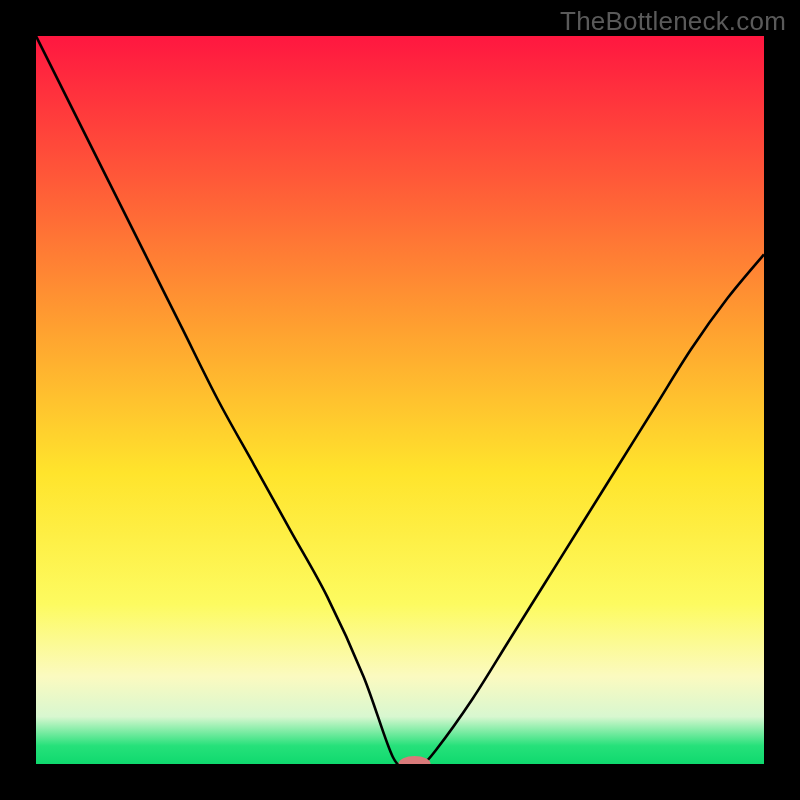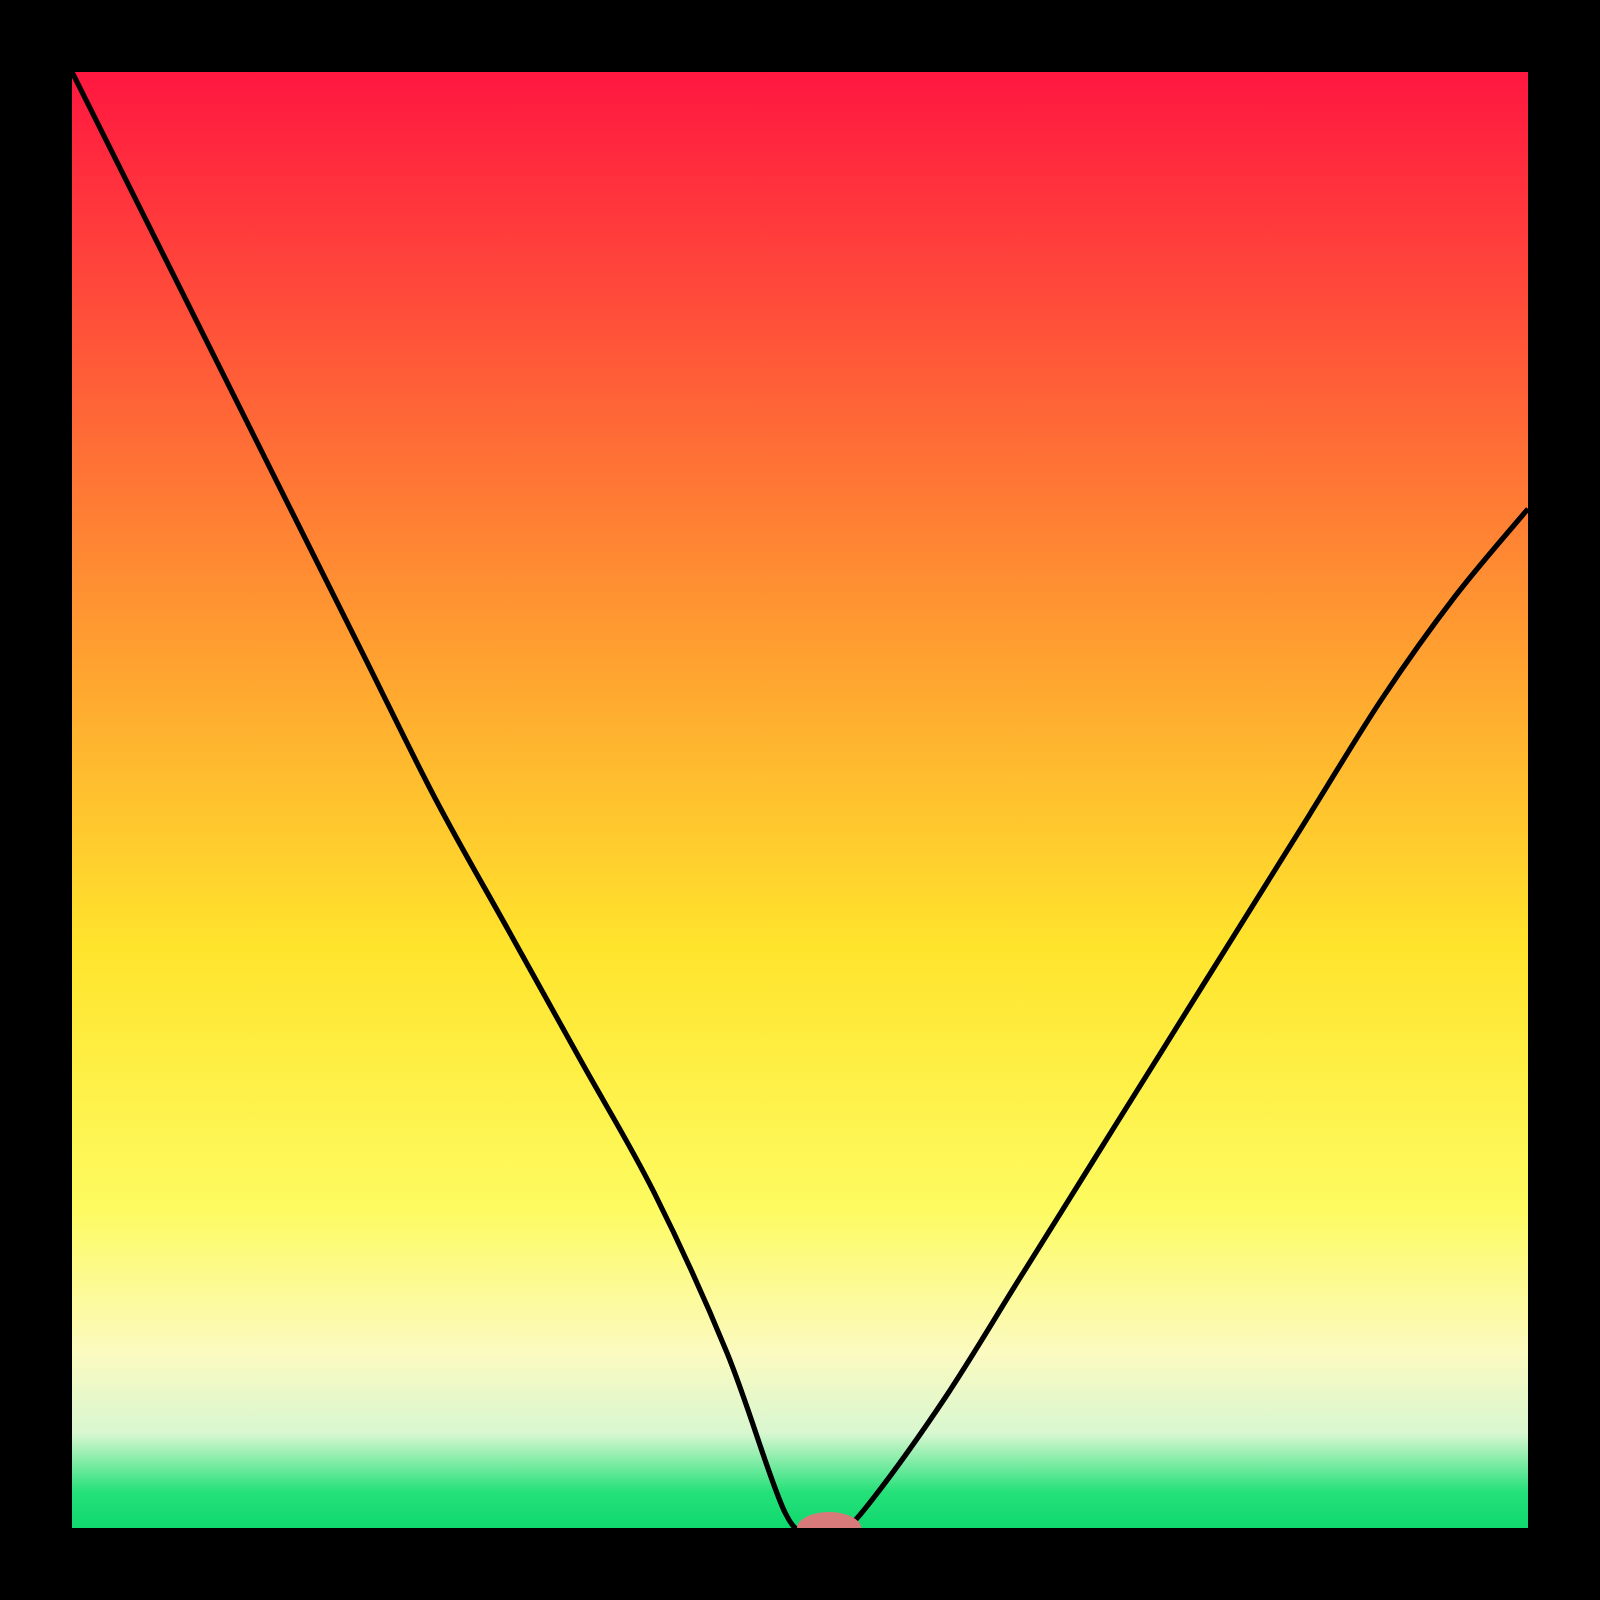--- a/index.html
+++ b/index.html
@@ -33,20 +33,21 @@
     top: 36px;
     width: 728px;
     height: 728px;
     display: block;
   }
 </style>
 </head>
 <body>
 
 <div class="outer">
+  <div class="watermark">TheBottleneck.com</div>
 
   <svg class="plot" viewBox="0 0 100 100" preserveAspectRatio="none">
     <defs>
       <linearGradient id="bg-grad" x1="0" y1="0" x2="0" y2="1">
           <stop offset="0%" stop-color="#ff1740"></stop>
           <stop offset="20%" stop-color="#ff5a38"></stop>
           <stop offset="40%" stop-color="#ffa030"></stop>
           <stop offset="60%" stop-color="#ffe42c"></stop>
           <stop offset="78%" stop-color="#fdfb60"></stop>
           <stop offset="88%" stop-color="#fbfac0"></stop>

